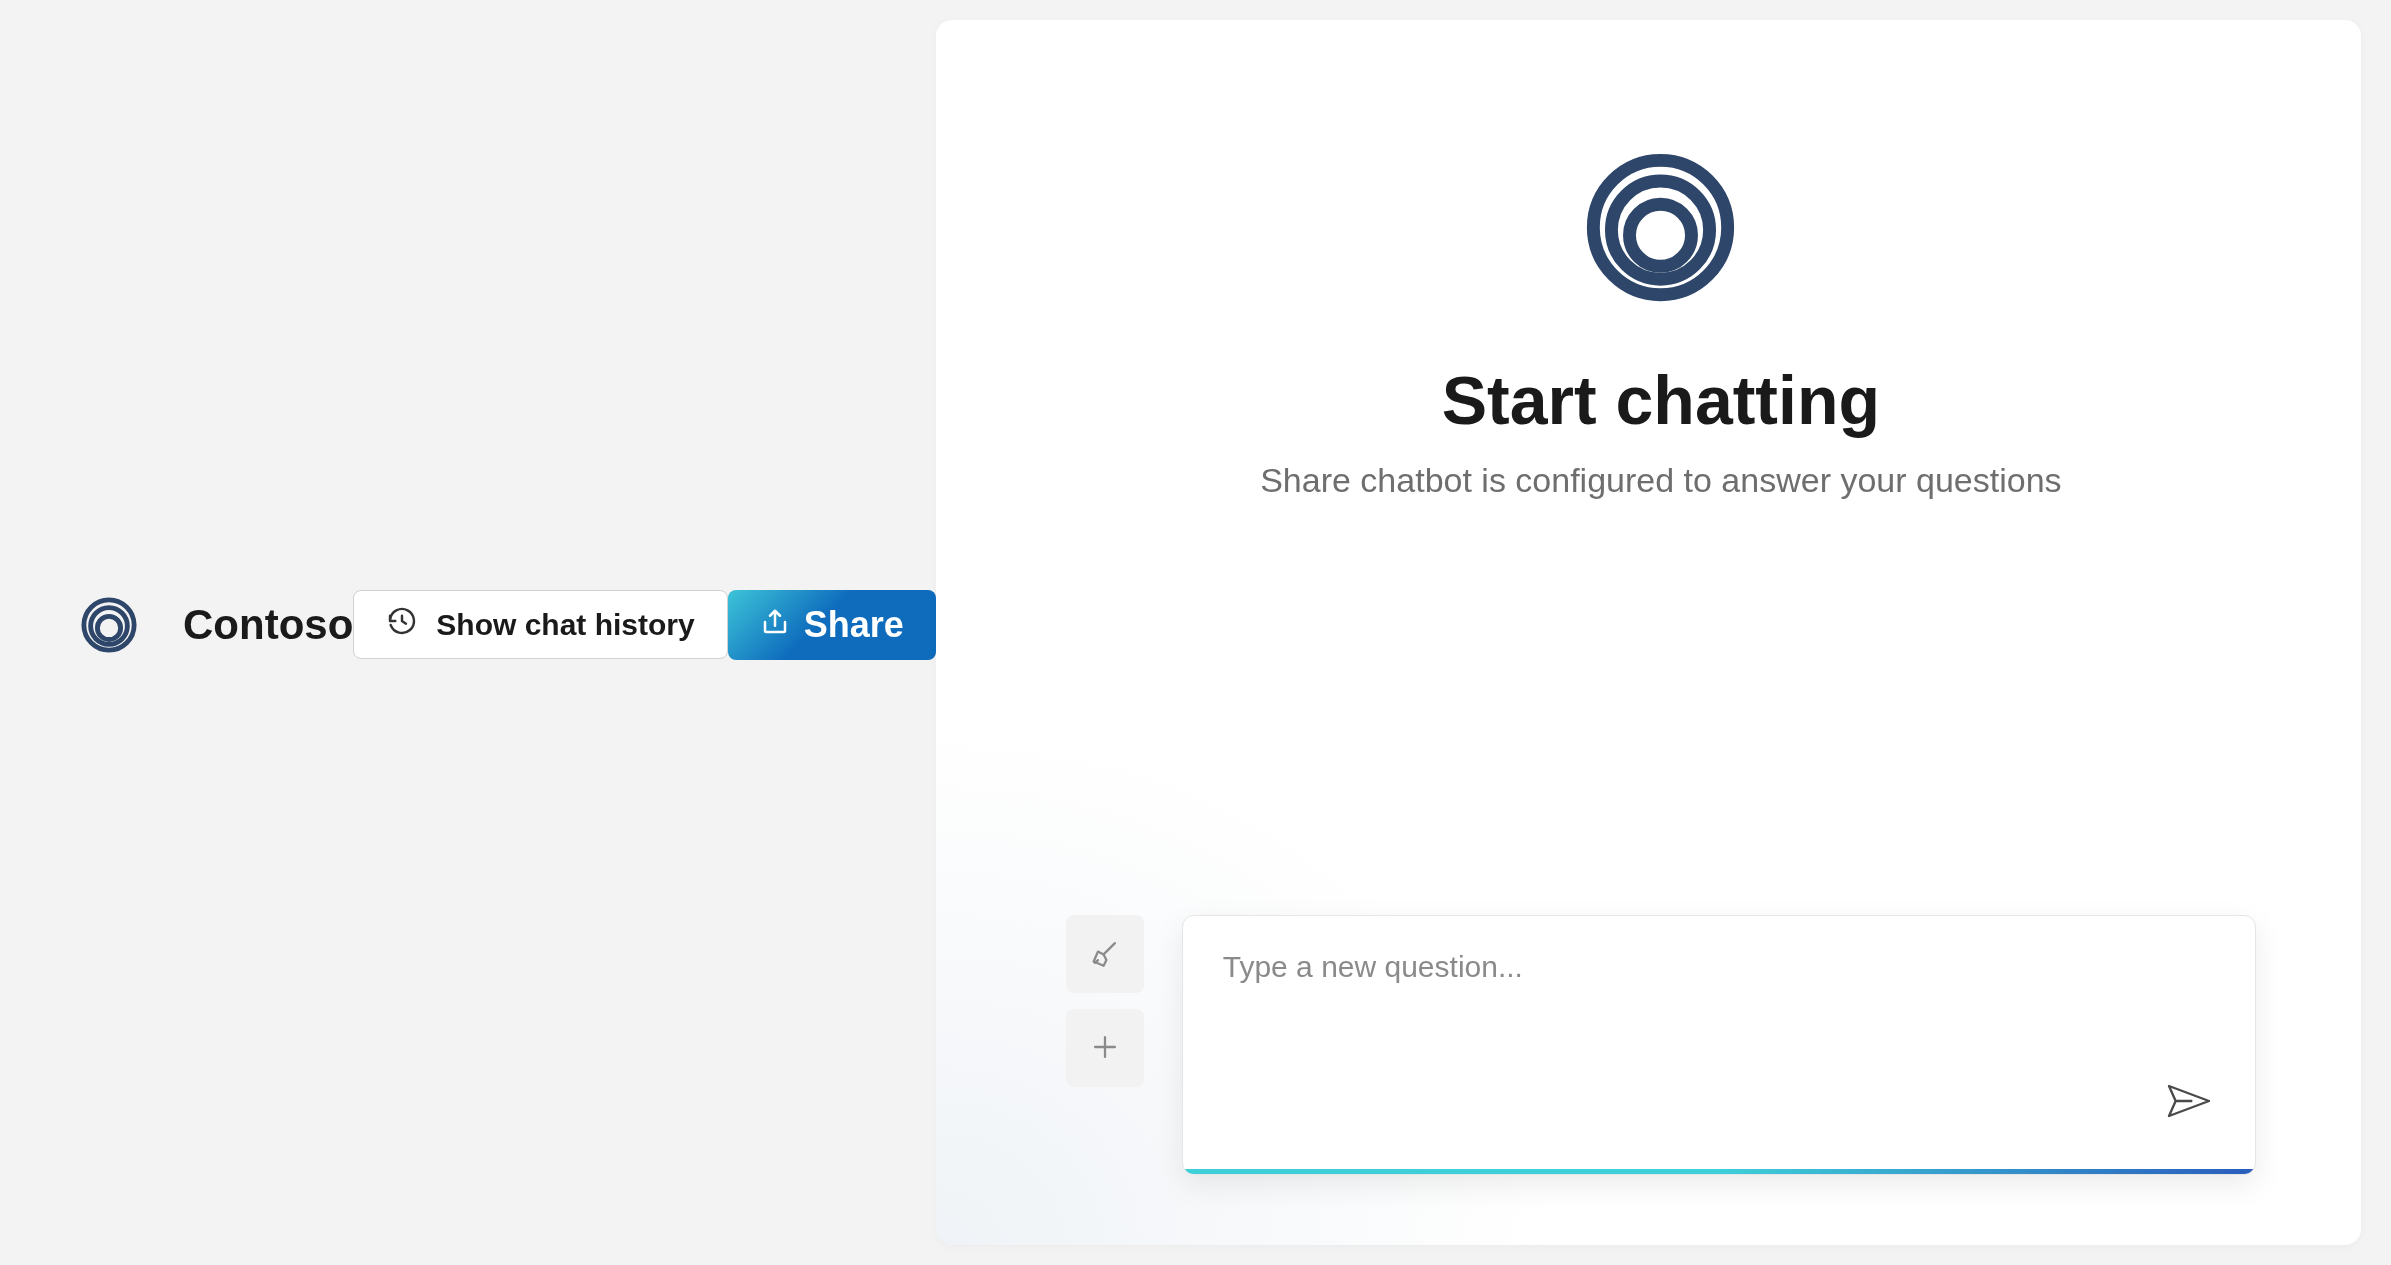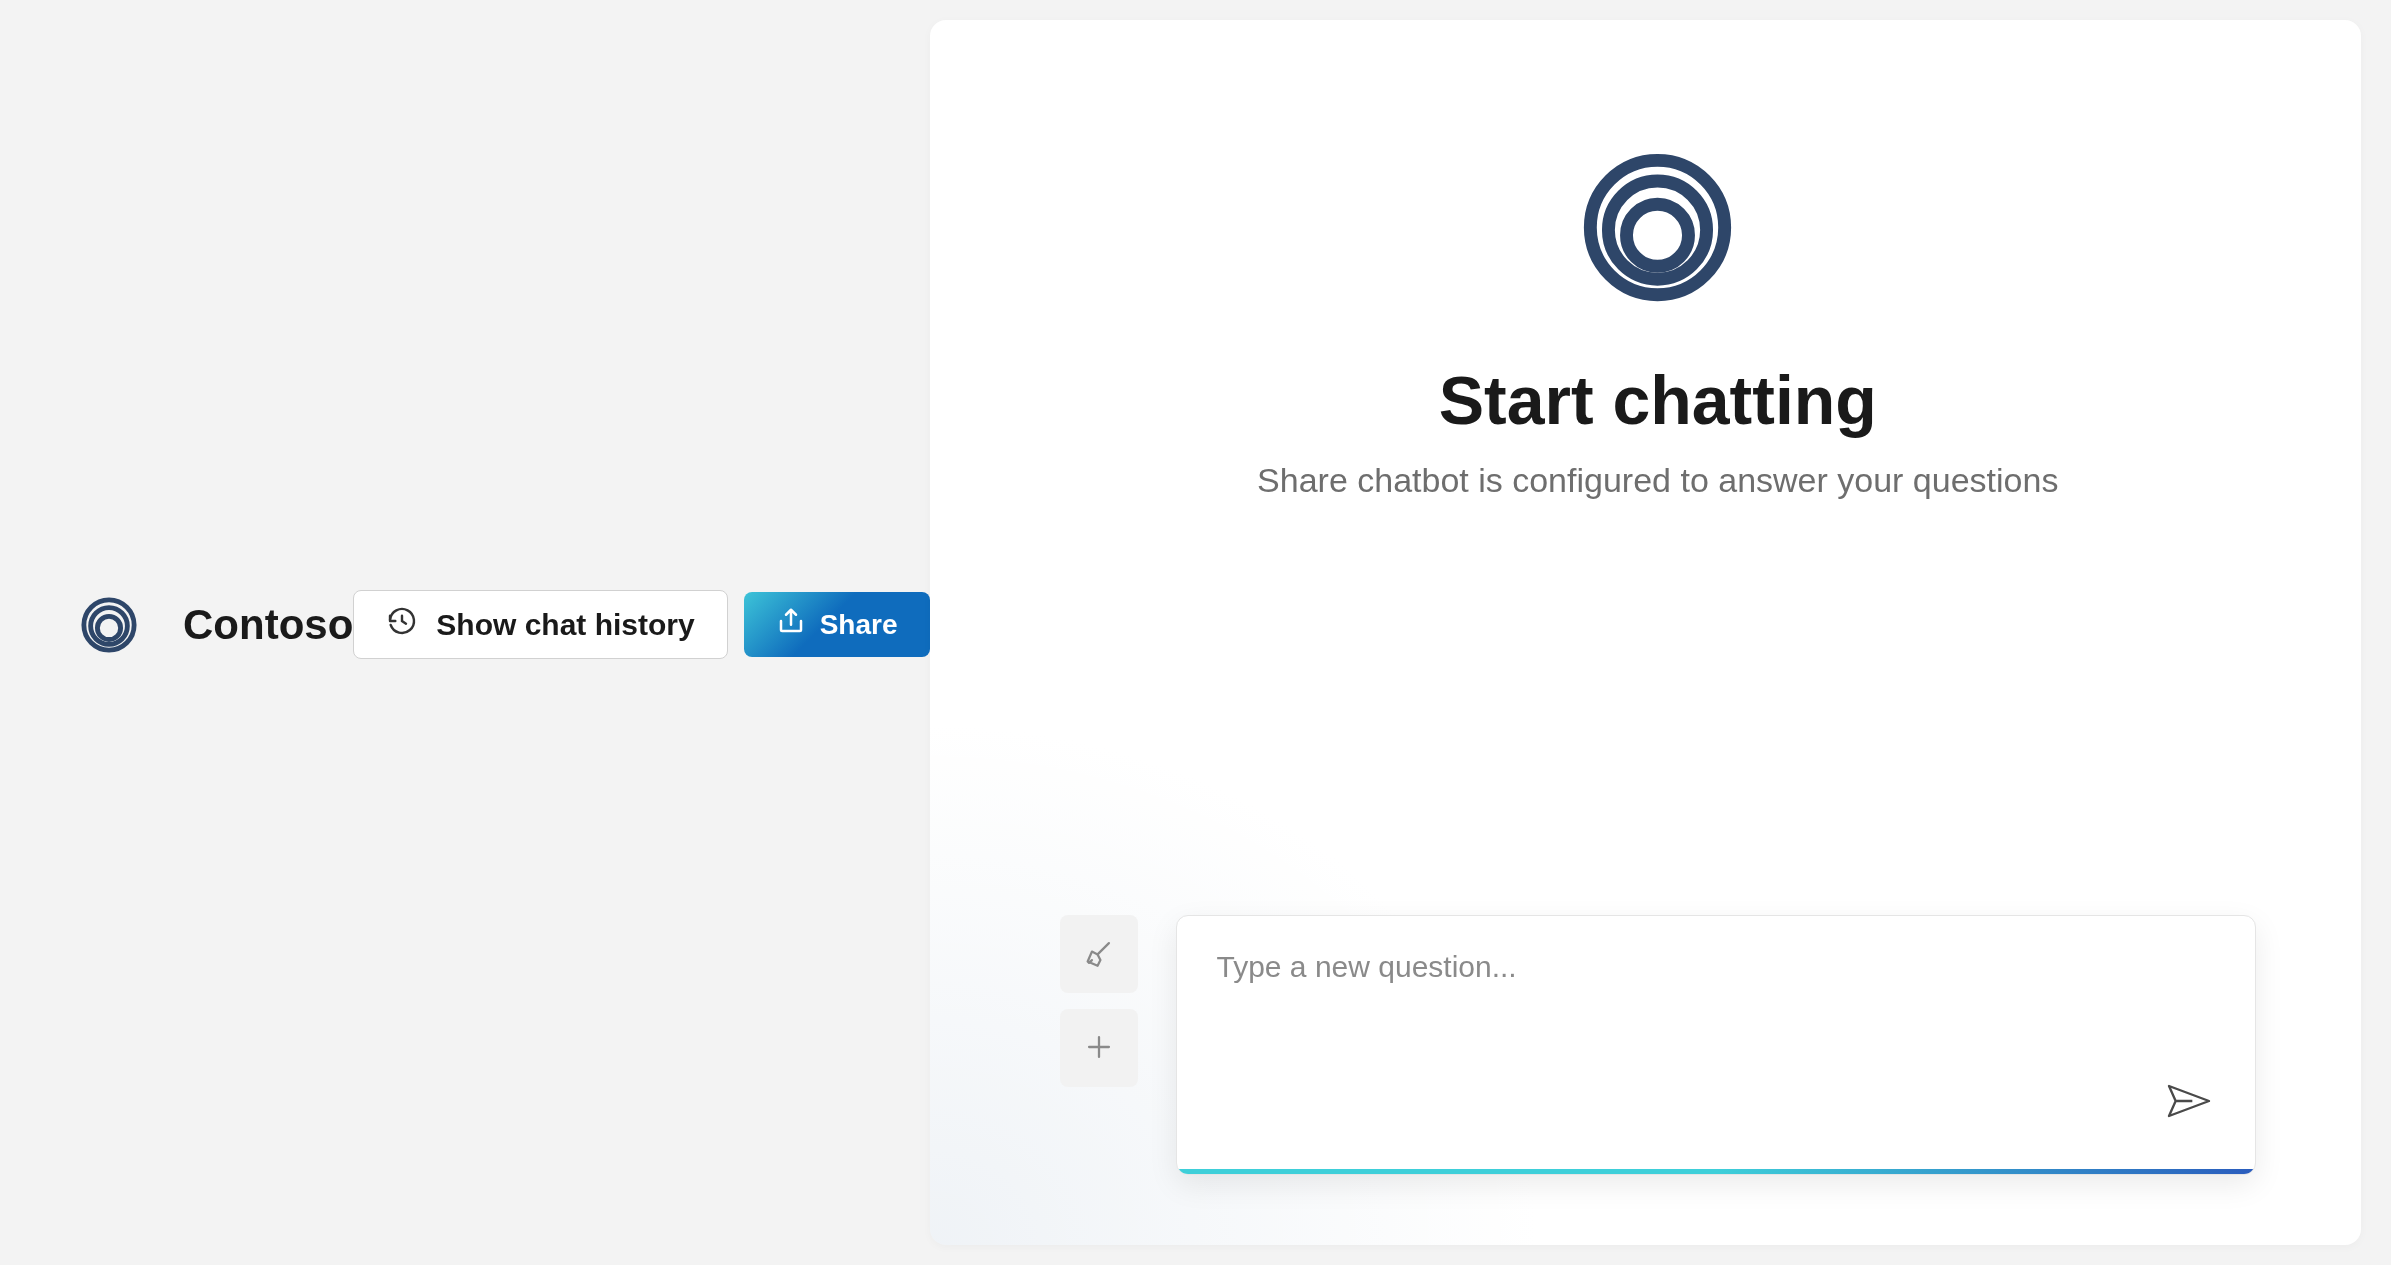--- a/index.html
+++ b/index.html
@@ -48,21 +48,20 @@
     
     .brand-name {
       font-size: 42px;
       font-weight: 600;
       color: #1a1a1a;
     }
     
     .header-right {
       display: flex;
       align-items: center;
-      gap: 16px;
     }
     
     .history-button {
       display: flex;
       align-items: center;
       gap: 18px;
       padding: 14px 32px;
       background: #ffffff;
       border: 1px solid #d1d1d1;
       border-radius: 8px;
@@ -73,21 +72,21 @@
     }
     
     .share-button {
       display: flex;
       align-items: center;
       gap: 14px;
       padding: 14px 32px;
       background: linear-gradient(135deg, #3dc4d8 0%, #0f6cbd 45%, #0f6cbd 100%);
       border: none;
       border-radius: 8px;
-      font-size: 28px;
+      font-size: 36px;
       font-weight: 600;
       color: #ffffff;
       cursor: pointer;
     }
     
     
     .main-card {
       flex: 1;
       background: #ffffff;
       border-radius: 16px;

